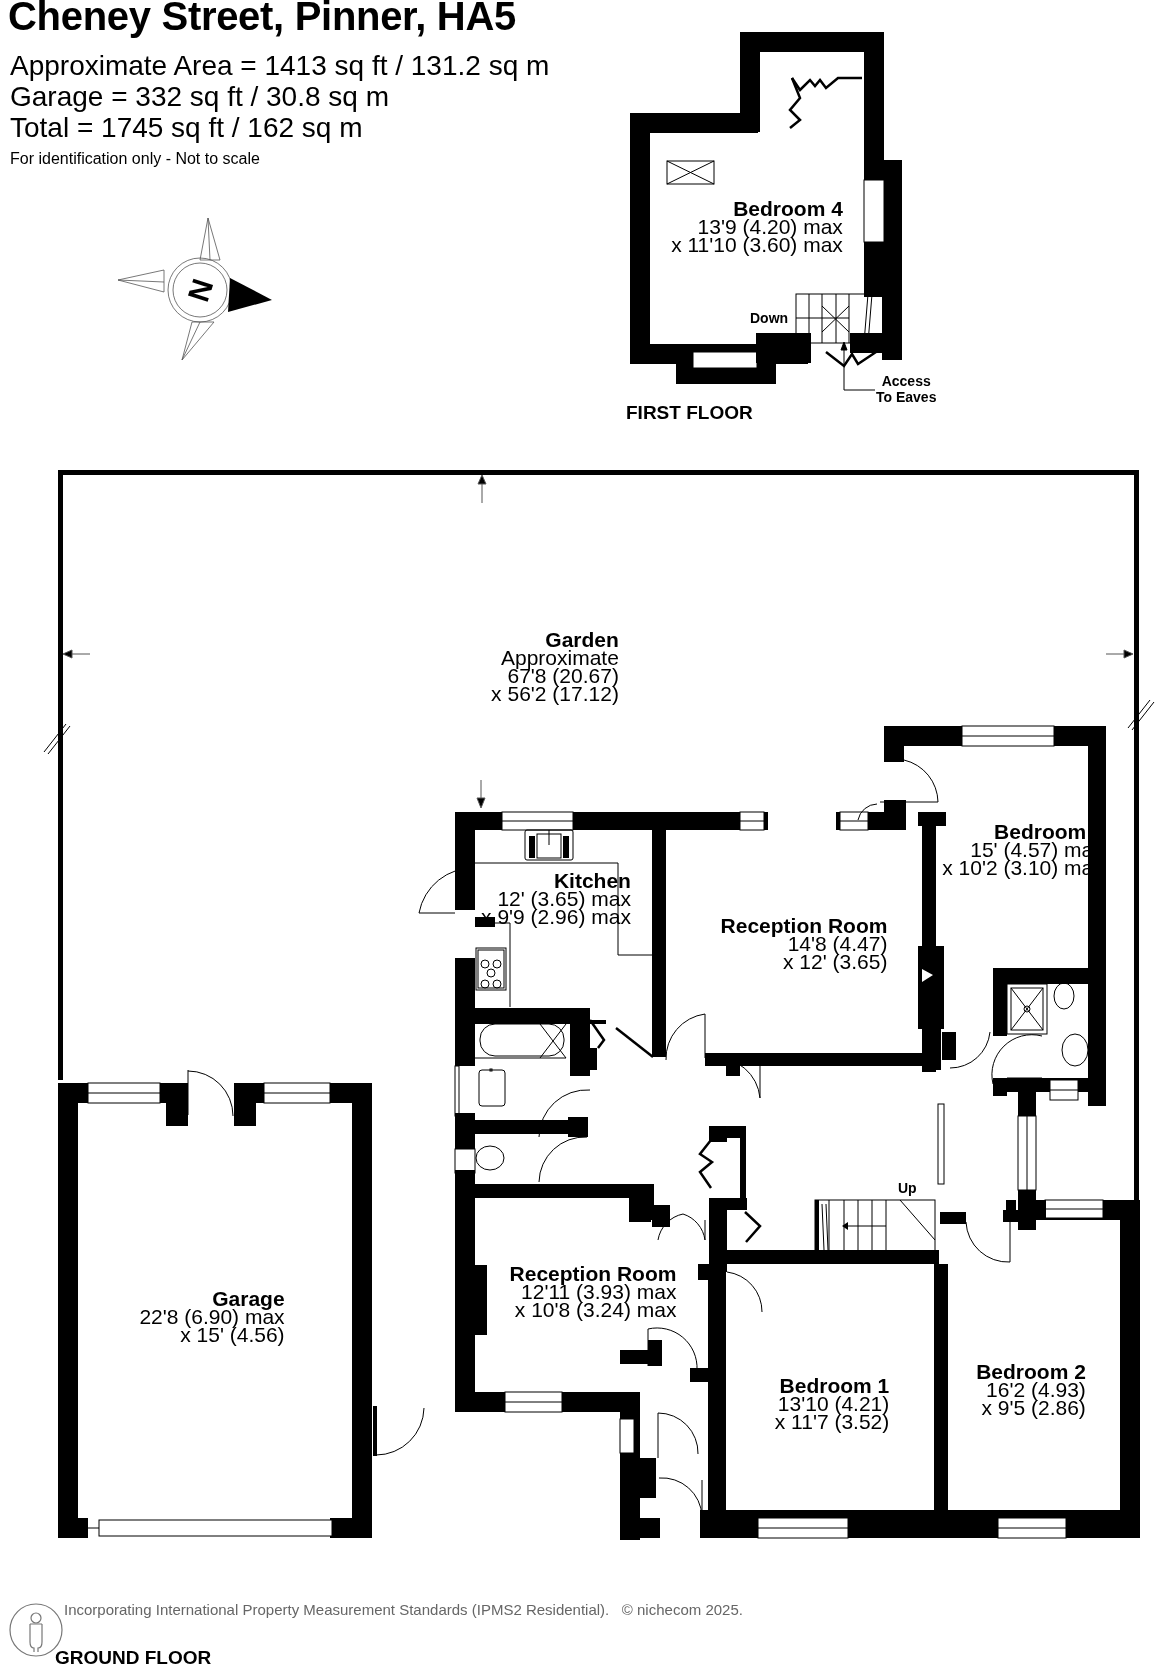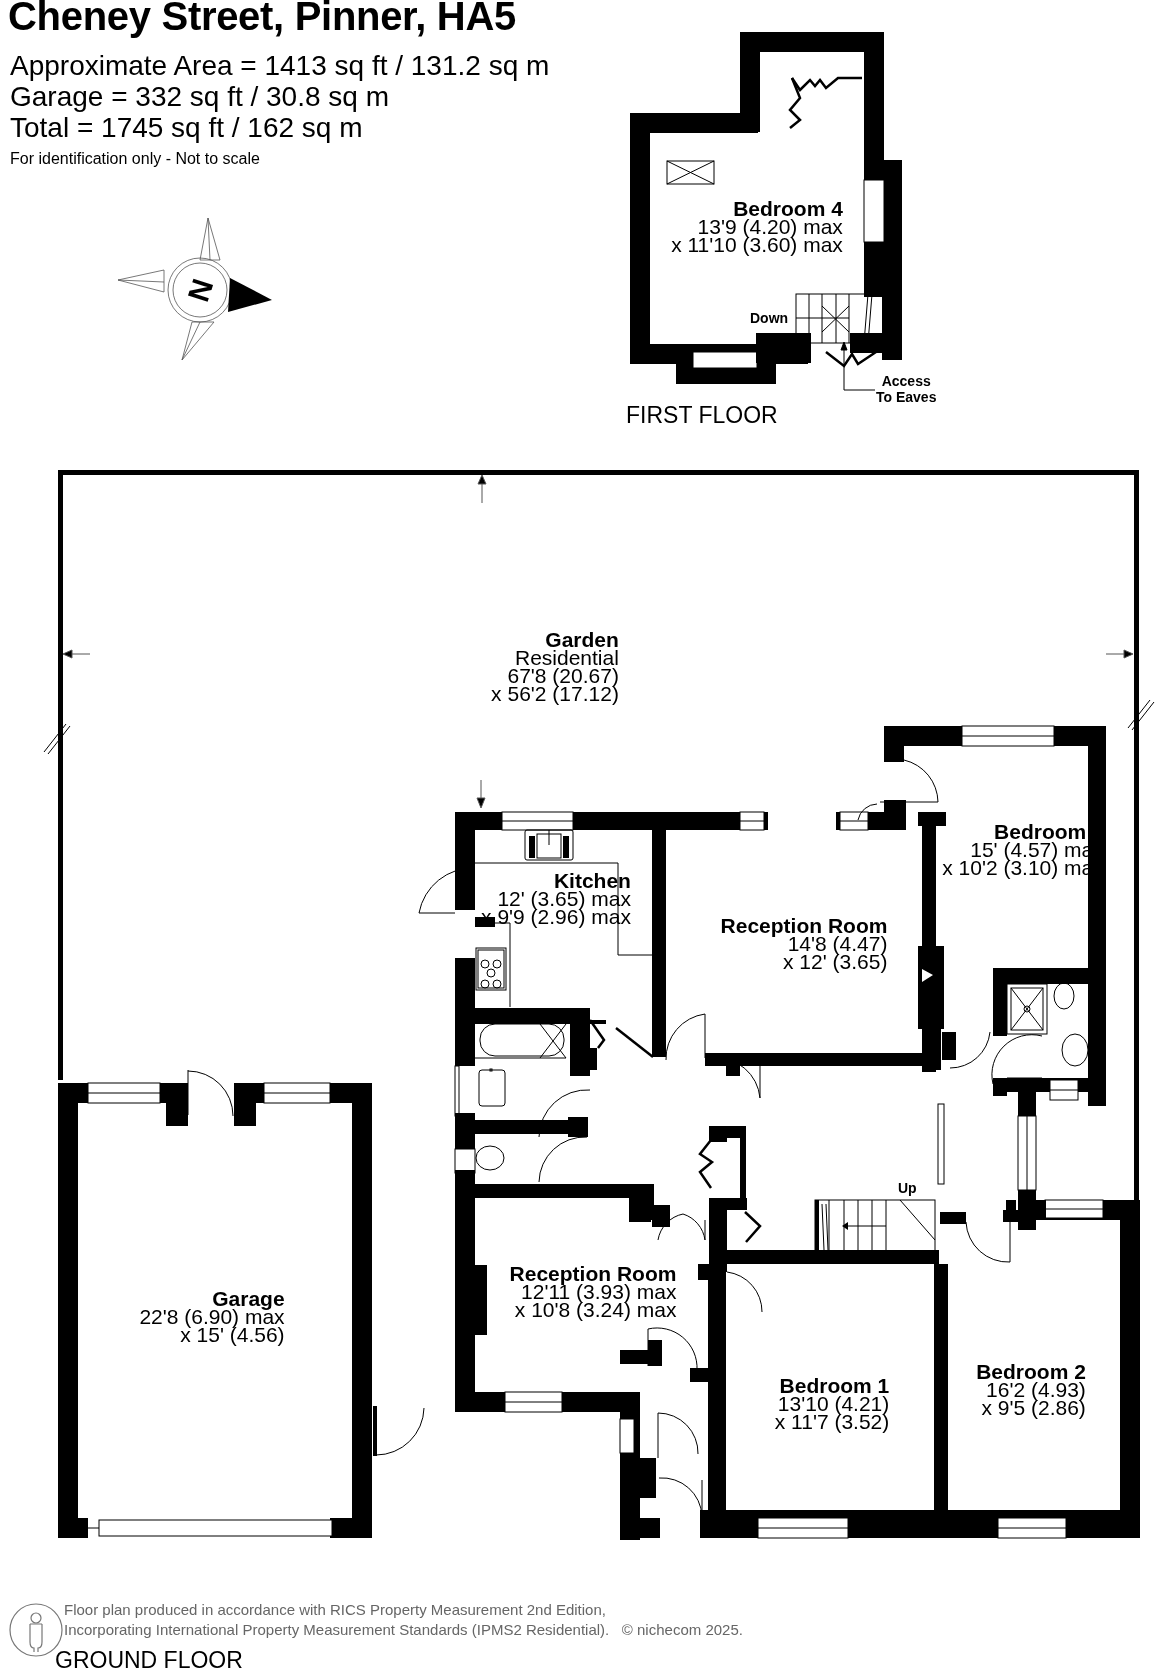--- a/index.html
+++ b/index.html
@@ -5,21 +5,21 @@
   html, body { margin: 0; padding: 0; background: #ffffff; }
   body { width: 1156px; height: 1672px; position: relative; overflow: hidden;
          font-family: "Liberation Sans", sans-serif; color: #000; }
   .plan { position: absolute; left: 0; top: 0; width: 1156px; height: 1672px; }
   .abs { position: absolute; white-space: nowrap; }
   .title { left: 8px; top: -6px; font-size: 40px; font-weight: bold; letter-spacing: -0.3px; }
   .area-line { left: 10px; font-size: 28px; }
   .note { left: 10px; top: 150px; font-size: 16px; }
   .room { position: absolute; text-align: right; font-size: 21px; line-height: 18px; transform: translateX(-50%); white-space: nowrap; }
   .room .name { font-weight: bold; }
-  .floor-label { font-size: 23px; font-weight: normal; }
+  .floor-label { font-size: 19px; font-weight: bold; }
   .small-bold { font-size: 14px; font-weight: bold; text-align: center; line-height: 16px; }
   .footer { left: 64px; top: 1600px; font-size: 15px; color: #666; line-height: 20px; }
   .footer div { white-space: nowrap; }
   .copyright { color: #666; }
 </style>
 </head>
 <body>
 
 <svg class="plan" viewBox="0 0 1156 1672" xmlns="http://www.w3.org/2000/svg">
 
@@ -378,21 +378,21 @@
 </div>
 <div class="abs small-bold" style="left:750px; top:310px">Down</div>
 <div class="abs small-bold" style="left:876px; top:373px; text-align:center">
   <div>Access</div>
   <div>To Eaves</div>
 </div>
 <div class="abs floor-label" style="left:626px; top:402px">FIRST FLOOR</div>
 
 <div class="room" style="left:555px; top:631px">
   <div class="name">Garden</div>
-  <div>Residential</div>
+  <div>Approximate</div>
   <div>67'8 (20.67)</div>
   <div>x 56'2 (17.12)</div>
 </div>
 <div class="room" style="left:556px; top:872px">
   <div class="name">Kitchen</div>
   <div>12' (3.65) max</div>
   <div>x 9'9 (2.96) max</div>
 </div>
 <div class="room" style="left:804px; top:917px">
   <div class="name">Reception Room</div>
@@ -421,15 +421,14 @@
 </div>
 <div class="room" style="left:1031px; top:1363px">
   <div class="name">Bedroom 2</div>
   <div>16'2 (4.93)</div>
   <div>x 9'5 (2.86)</div>
 </div>
 <div class="abs small-bold" style="left:898px; top:1180px">Up</div>
 <div class="abs floor-label" style="left:55px; top:1647px">GROUND FLOOR</div>
 
 <div class="abs footer">
-  <div>Floor plan produced in accordance with RICS Property Measurement 2nd Edition,</div>
   <div><span>Incorporating International Property Measurement Standards (IPMS2 Residential).</span>&nbsp;&nbsp;&nbsp;<span class="copyright">© nichecom 2025.</span></div>
 </div>
 
 </body></html>

